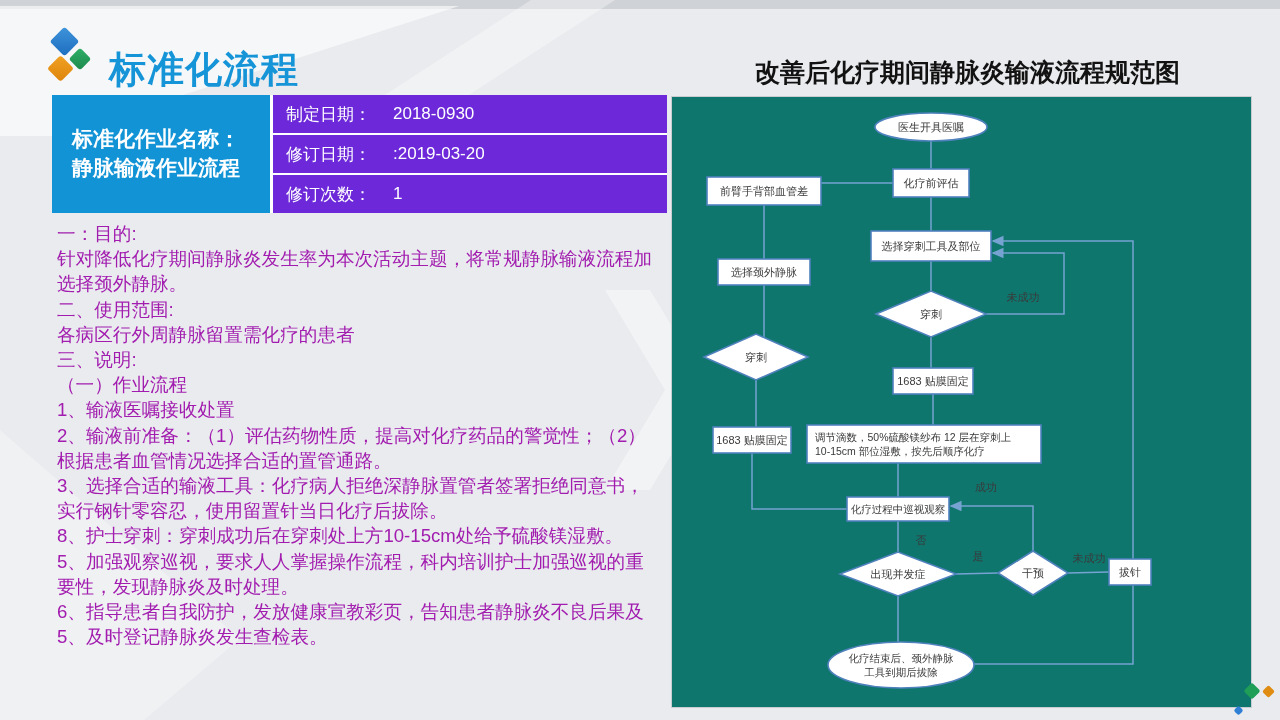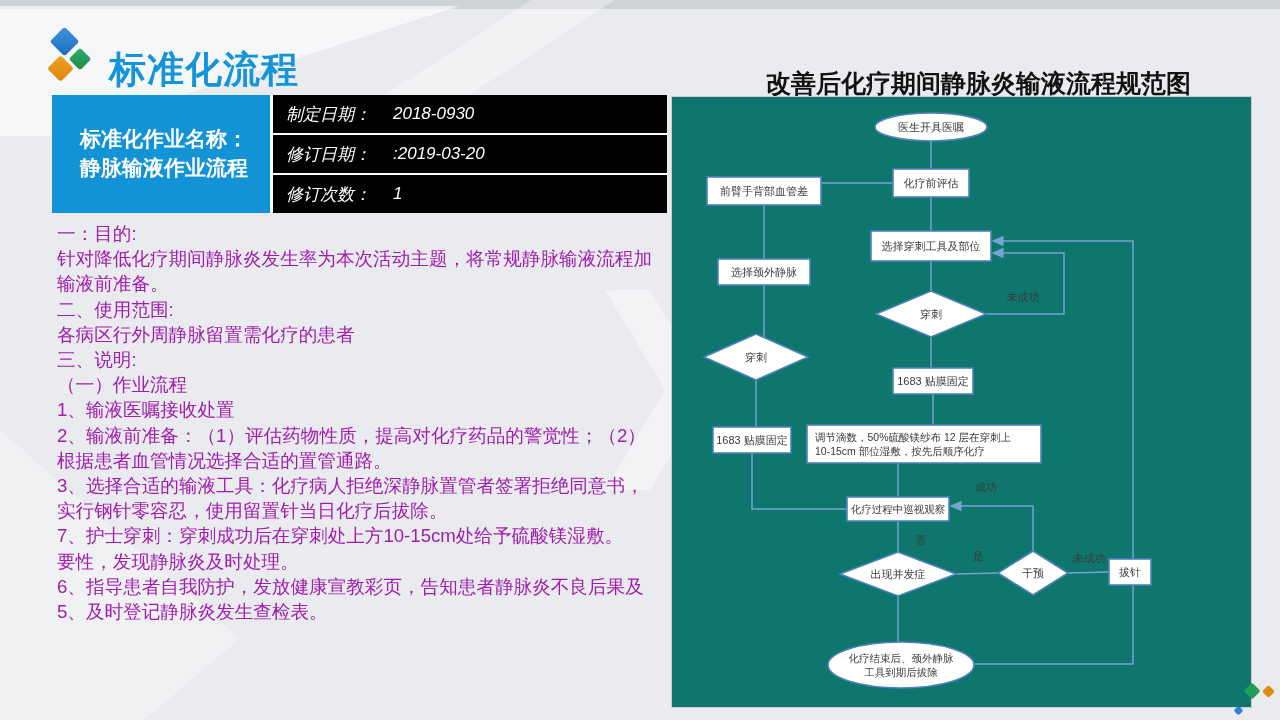--- a/index.html
+++ b/index.html
@@ -20,32 +20,32 @@
     clip-path:polygon(30% 0,60% 0,100% 50%,60% 100%,30% 100%,70% 50%);}
 
   
   .logo{position:absolute;left:44px;top:28px;width:60px;height:62px;}
   .dmd{position:absolute;transform:rotate(45deg);border-radius:3px;}
   .dmd-blue{left:10px;top:3px;width:21px;height:21px;background:linear-gradient(135deg,#3f94da,#1d6ec0);}
   .dmd-green{left:28px;top:23px;width:16px;height:16px;background:linear-gradient(135deg,#2fae66,#1d8a4d);}
   .dmd-orange{left:7px;top:31px;width:19px;height:19px;background:linear-gradient(135deg,#f0a125,#dd850a);}
   .page-title{position:absolute;left:97px;top:33px;margin:12px;
     font-size:37px;font-weight:bold;color:#1594d8;letter-spacing:1px;}
-  .flow-title{position:absolute;left:671px;top:49px;width:579px;margin:18px;
+  .flow-title{position:absolute;left:671px;top:49px;width:579px;margin:7px;
     text-align:center;font-size:25px;font-weight:bold;color:#121212;}
 
   
   .info-table{position:absolute;left:52px;top:95px;width:615px;height:118px;
     display:flex;background:#fff;}
   .name-cell{width:218px;background:#1193d6;color:#fff;display:flex;flex-direction:column;
-    justify-content:center;padding-left:28px;box-sizing:border-box;
+    justify-content:center;padding-left:20px;box-sizing:border-box;
     font-size:21px;font-weight:bold;line-height:1.38;}
   .rows{margin-left:3px;flex:1;display:flex;flex-direction:column;gap:2px;}
-  .irow{flex:1;background:#000000;color:#fff;display:flex;align-items:center;
-    padding-left:13px;font-size:17px;font-style:italic;}
+  .irow{flex:1;background:#6d28d9;color:#fff;display:flex;align-items:center;
+    padding-left:13px;font-size:17px;}
   .irow .val{margin-left:22px;}
 
   
   .body-text{position:absolute;left:57px;top:221px;width:614px;color:#a21caf;
     font-size:18.6px;line-height:25.2px;}
   .tline{white-space:nowrap;}
 
   
   .flow-panel{position:absolute;left:671px;top:96px;width:579px;height:610px;
     background:#0f766e;border:1px solid #c9ccd0;box-sizing:content-box;}
@@ -92,31 +92,32 @@
     <div class="irow">
       <span>修订次数：</span>
       <span class="val">1</span>
     </div>
   </div>
 </section>
 
 <section class="body-text">
     <div class="tline">一：目的:</div>
     <div class="tline">针对降低化疗期间静脉炎发生率为本次活动主题，将常规静脉输液流程加</div>
-    <div class="tline">输液前准备。</div>
+    <div class="tline">选择颈外静脉。</div>
     <div class="tline">二、使用范围:</div>
     <div class="tline">各病区行外周静脉留置需化疗的患者</div>
     <div class="tline">三、说明:</div>
     <div class="tline">（一）作业流程</div>
     <div class="tline">1、输液医嘱接收处置</div>
     <div class="tline">2、输液前准备：（1）评估药物性质，提高对化疗药品的警觉性；（2）</div>
     <div class="tline">根据患者血管情况选择合适的置管通路。</div>
     <div class="tline">3、选择合适的输液工具：化疗病人拒绝深静脉置管者签署拒绝同意书，</div>
     <div class="tline">实行钢针零容忍，使用留置针当日化疗后拔除。</div>
-    <div class="tline">7、护士穿刺：穿刺成功后在穿刺处上方10-15cm处给予硫酸镁湿敷。</div>
+    <div class="tline">8、护士穿刺：穿刺成功后在穿刺处上方10-15cm处给予硫酸镁湿敷。</div>
+    <div class="tline">5、加强观察巡视，要求人人掌握操作流程，科内培训护士加强巡视的重</div>
     <div class="tline">要性，发现静脉炎及时处理。</div>
     <div class="tline">6、指导患者自我防护，发放健康宣教彩页，告知患者静脉炎不良后果及</div>
     <div class="tline">5、及时登记静脉炎发生查检表。</div>
   </section>
 
 <section class="flow-panel">
   <svg id="flow-svg" viewBox="0 0 579 610">
       <defs>
         <marker id="arr" markerWidth="9" markerHeight="8" refX="7" refY="3.5" orient="auto">
           <path d="M0,0 L8,3.5 L0,7 Z" fill="#76a3d2"></path>

